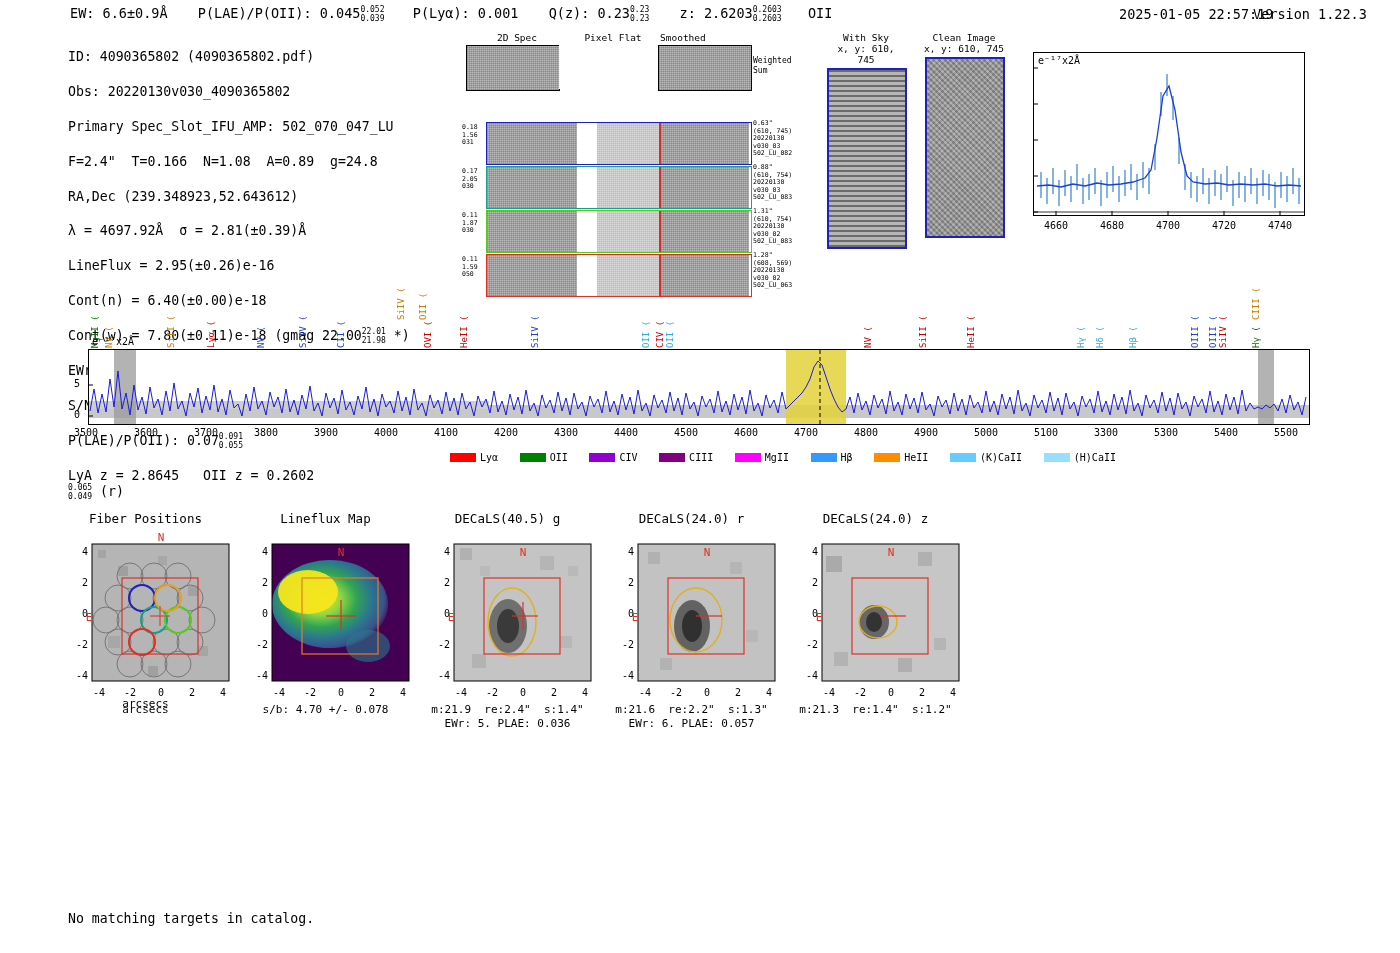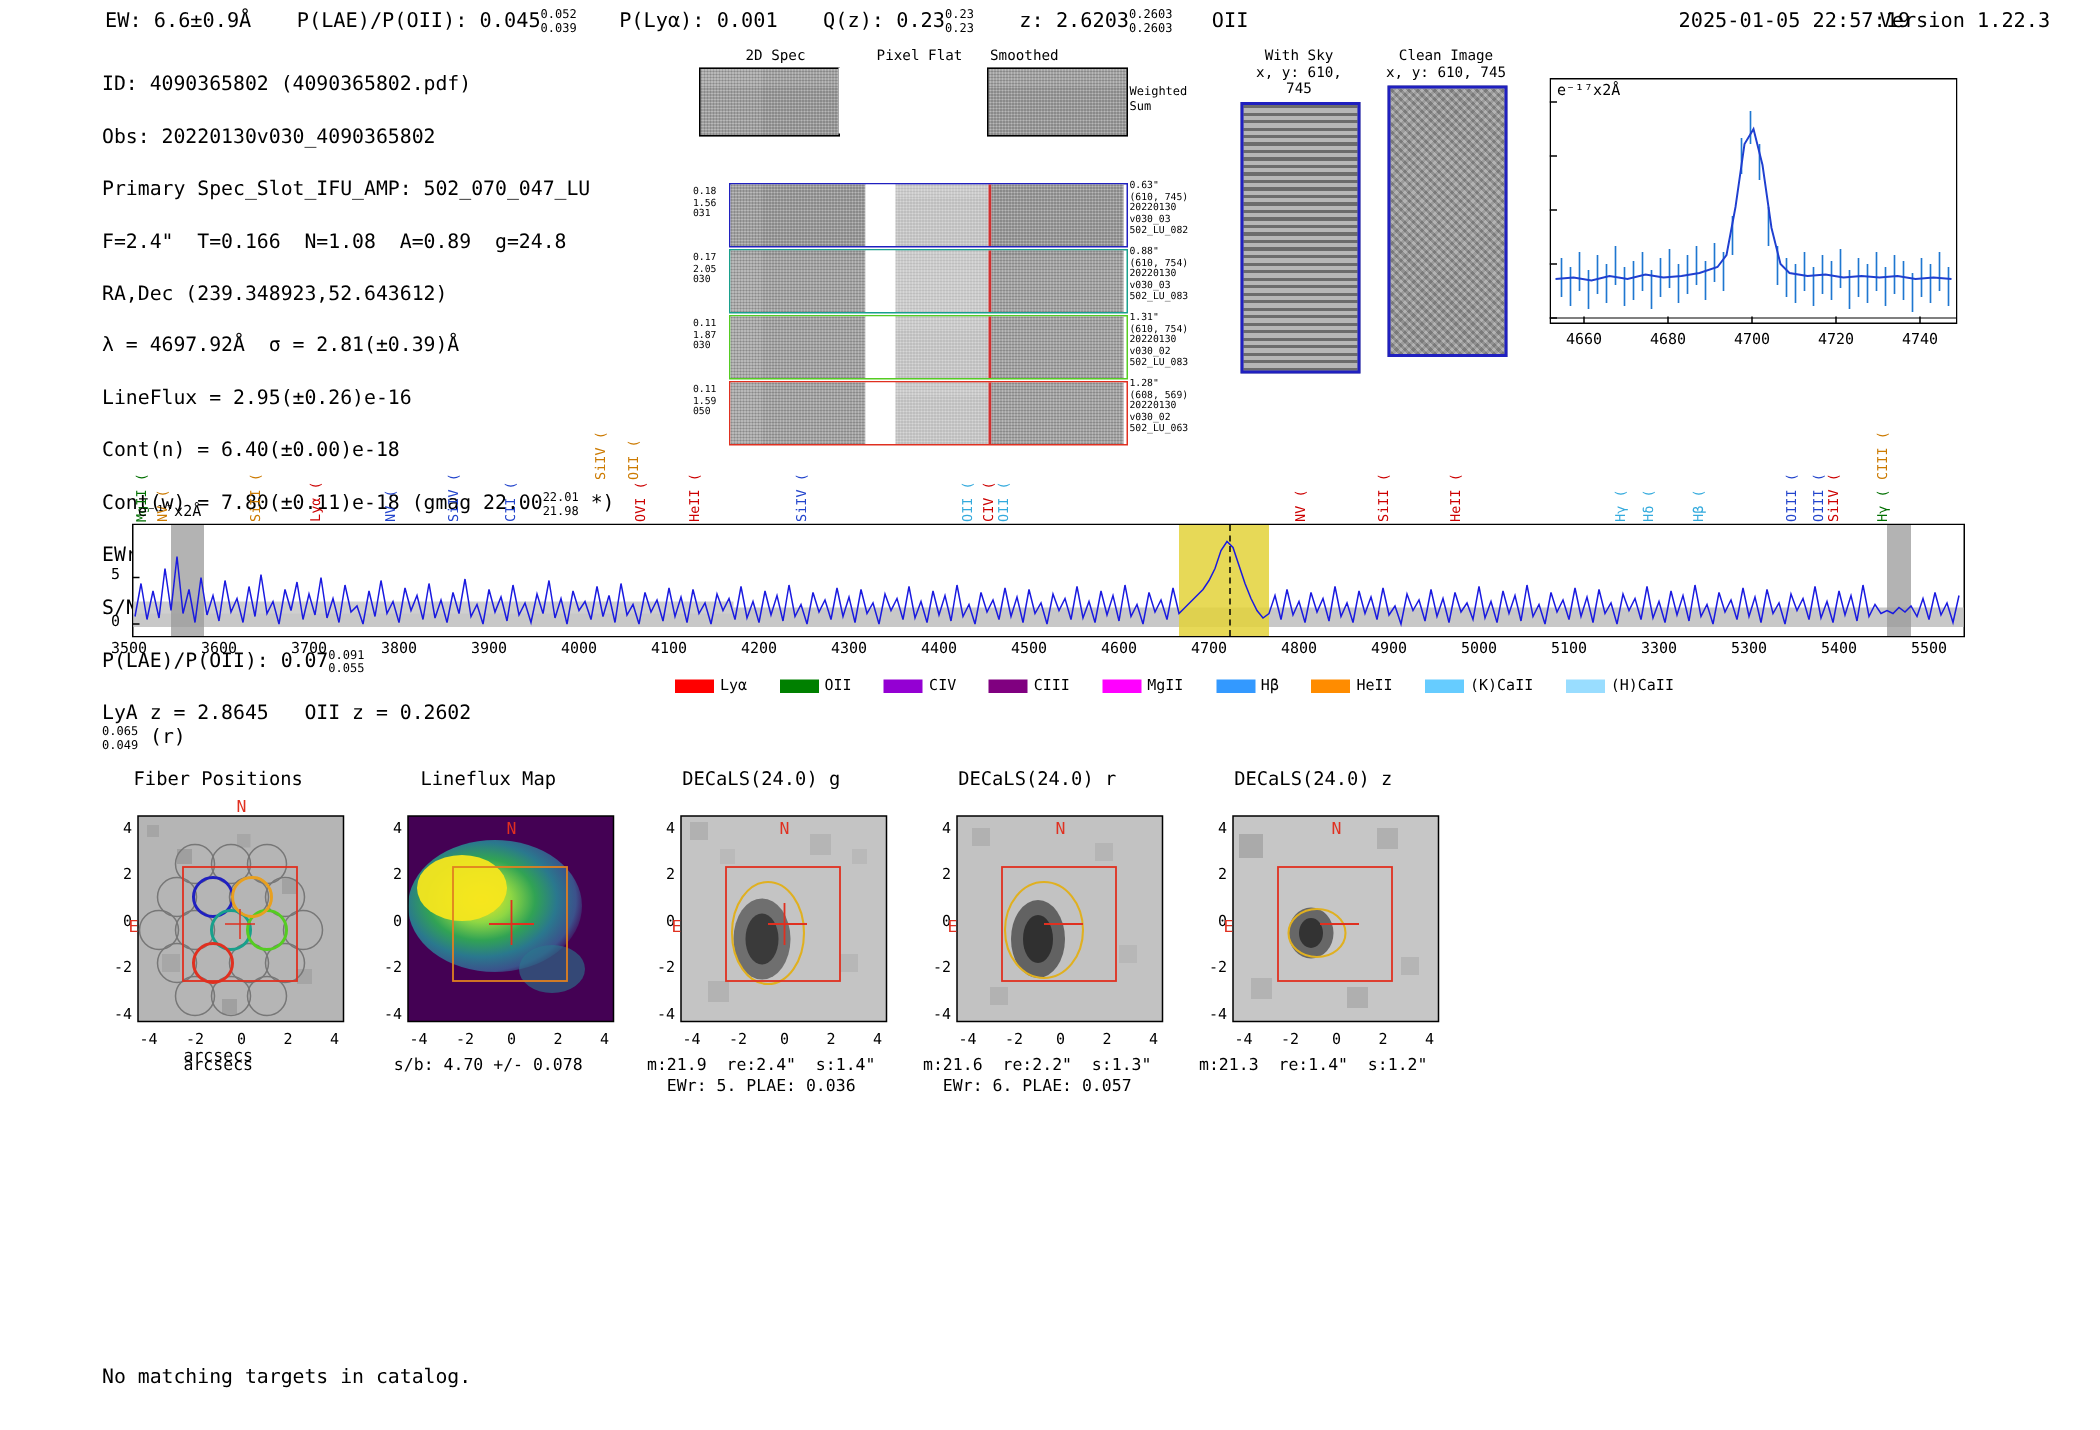--- a/index.html
+++ b/index.html
@@ -434,21 +434,21 @@
     <rect x="34" y="18" width="137" height="137" fill="none" stroke="#000" stroke-width="1"></rect>
     <rect x="64" y="52" width="76" height="76" fill="none" stroke="#e08020" stroke-width="1.2"></rect>
     <line x1="88" y1="90" x2="118" y2="90" stroke="#e03020" stroke-width="1.2"></line>
     <line x1="103" y1="74" x2="103" y2="104" stroke="#e03020" stroke-width="1.2"></line>
     <text x="103" y="30" font-family="DejaVu Sans Mono, monospace" font-size="11" fill="#e03020" text-anchor="middle">N</text>
   </svg>
   <div class="mono cutcap" style="width:175px;margin-top:2px;">s/b: 4.70 +/- 0.078</div>
 </div>
 
 <div class="abs" style="left:420px;top:511px;width:175px;height:210px;">
-  <div class="mono cutlabel" style="width:175px;">DECaLS(24.0) g</div>
+  <div class="mono cutlabel" style="width:175px;">DECaLS(40.5) g</div>
   <svg width="175" height="175" viewBox="0 0 175 175" style="display:block;">
     <g font-family="DejaVu Sans Mono, monospace" font-size="10" fill="#000" text-anchor="end">
       <text x="30" y="29">4</text>
         <text x="30" y="60">2</text>
         <text x="30" y="91">0</text>
       <text x="30" y="122">-2</text>
         <text x="30" y="153">-4</text>
     </g>
     <g font-family="DejaVu Sans Mono, monospace" font-size="10" fill="#000" text-anchor="middle">
       <text x="41" y="170">-4</text>

